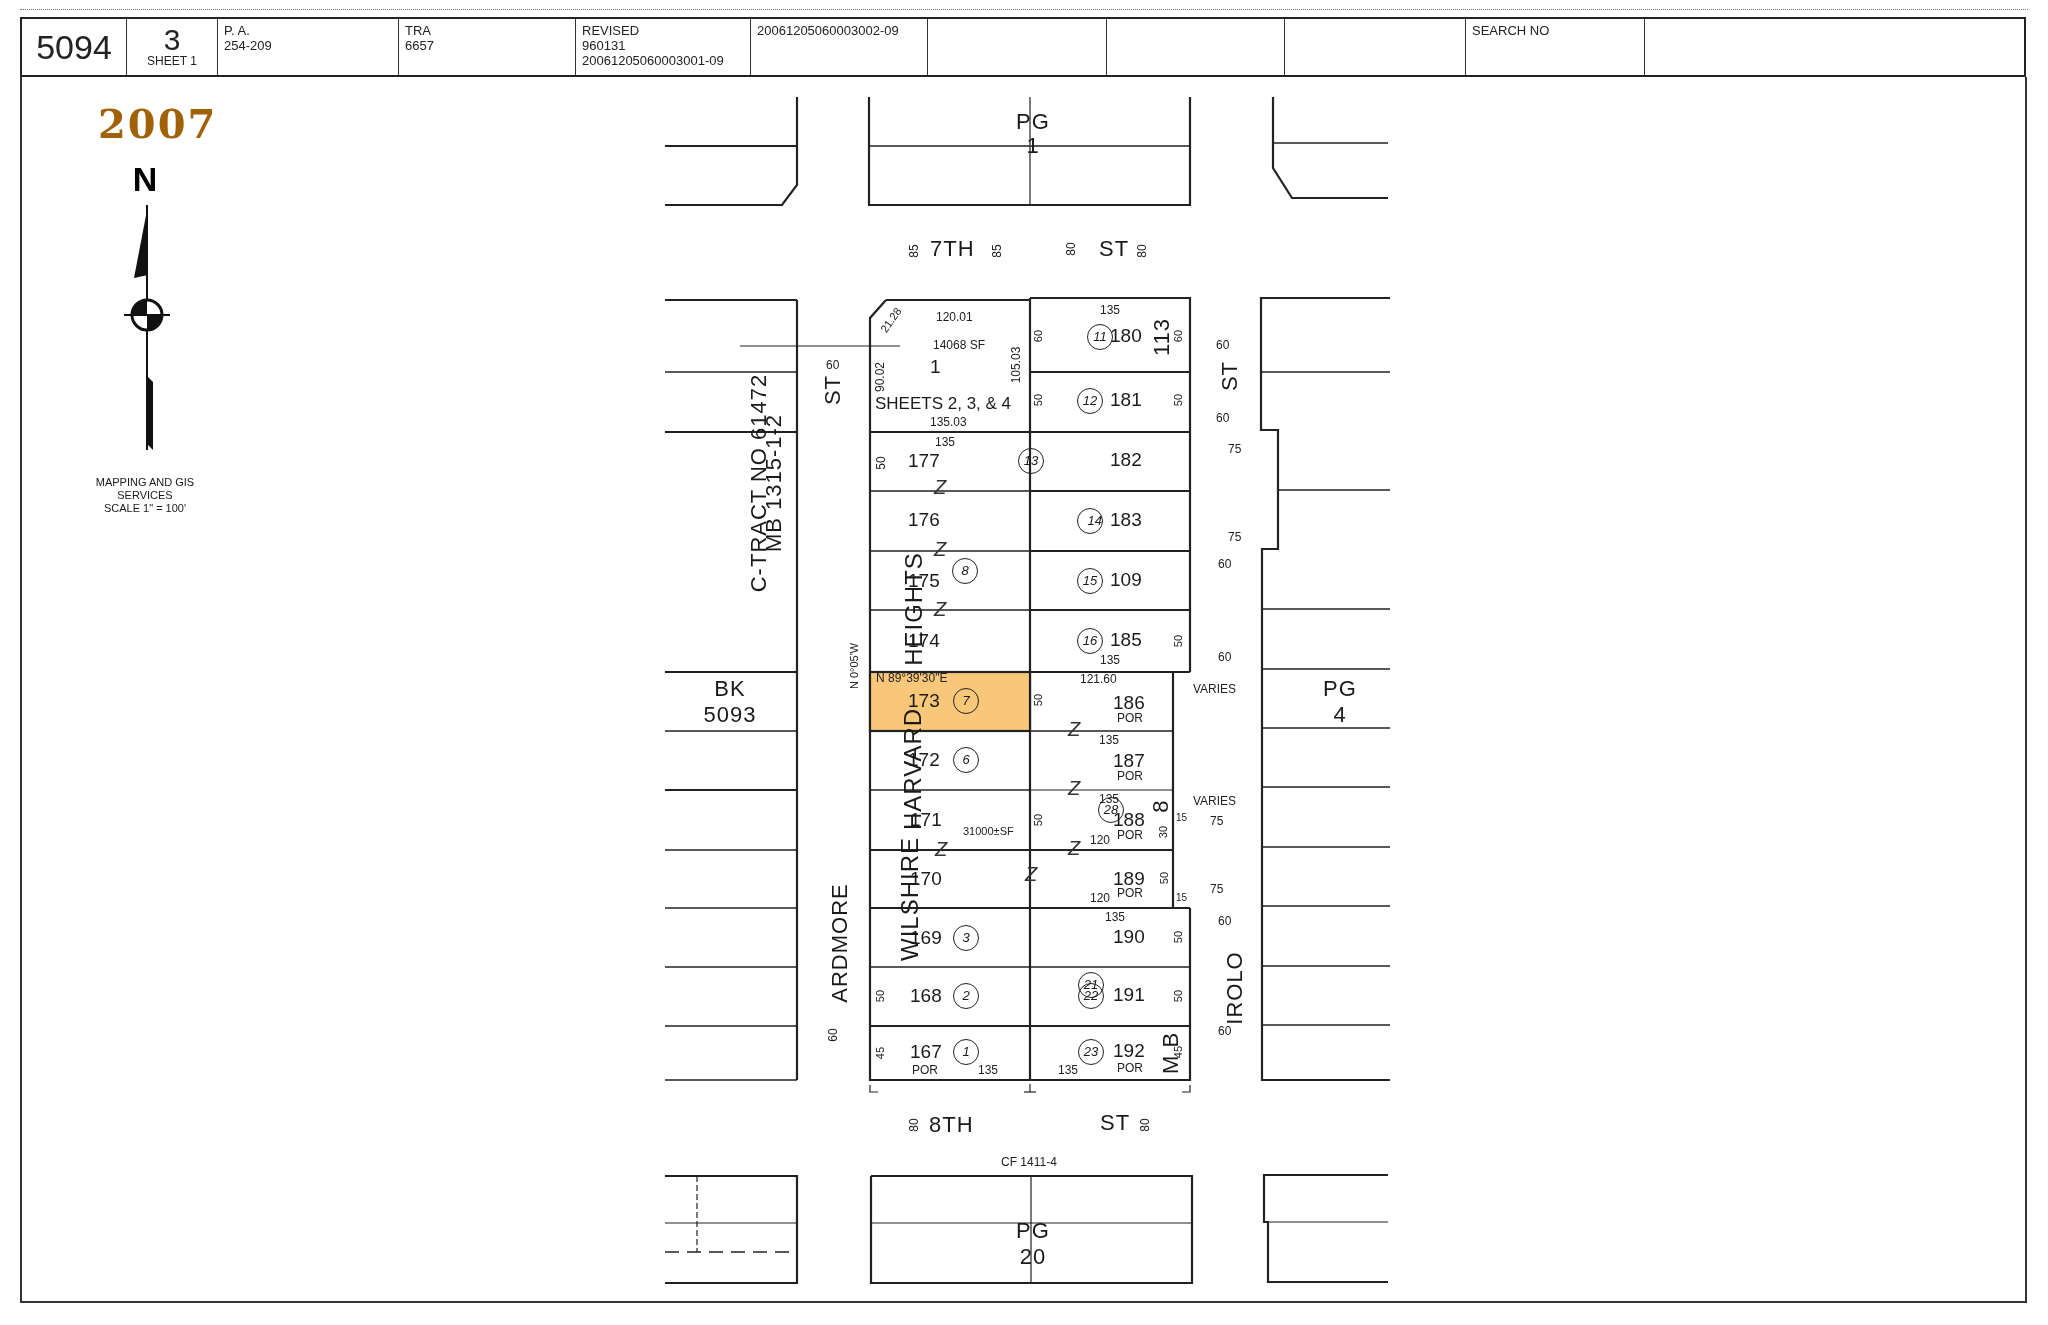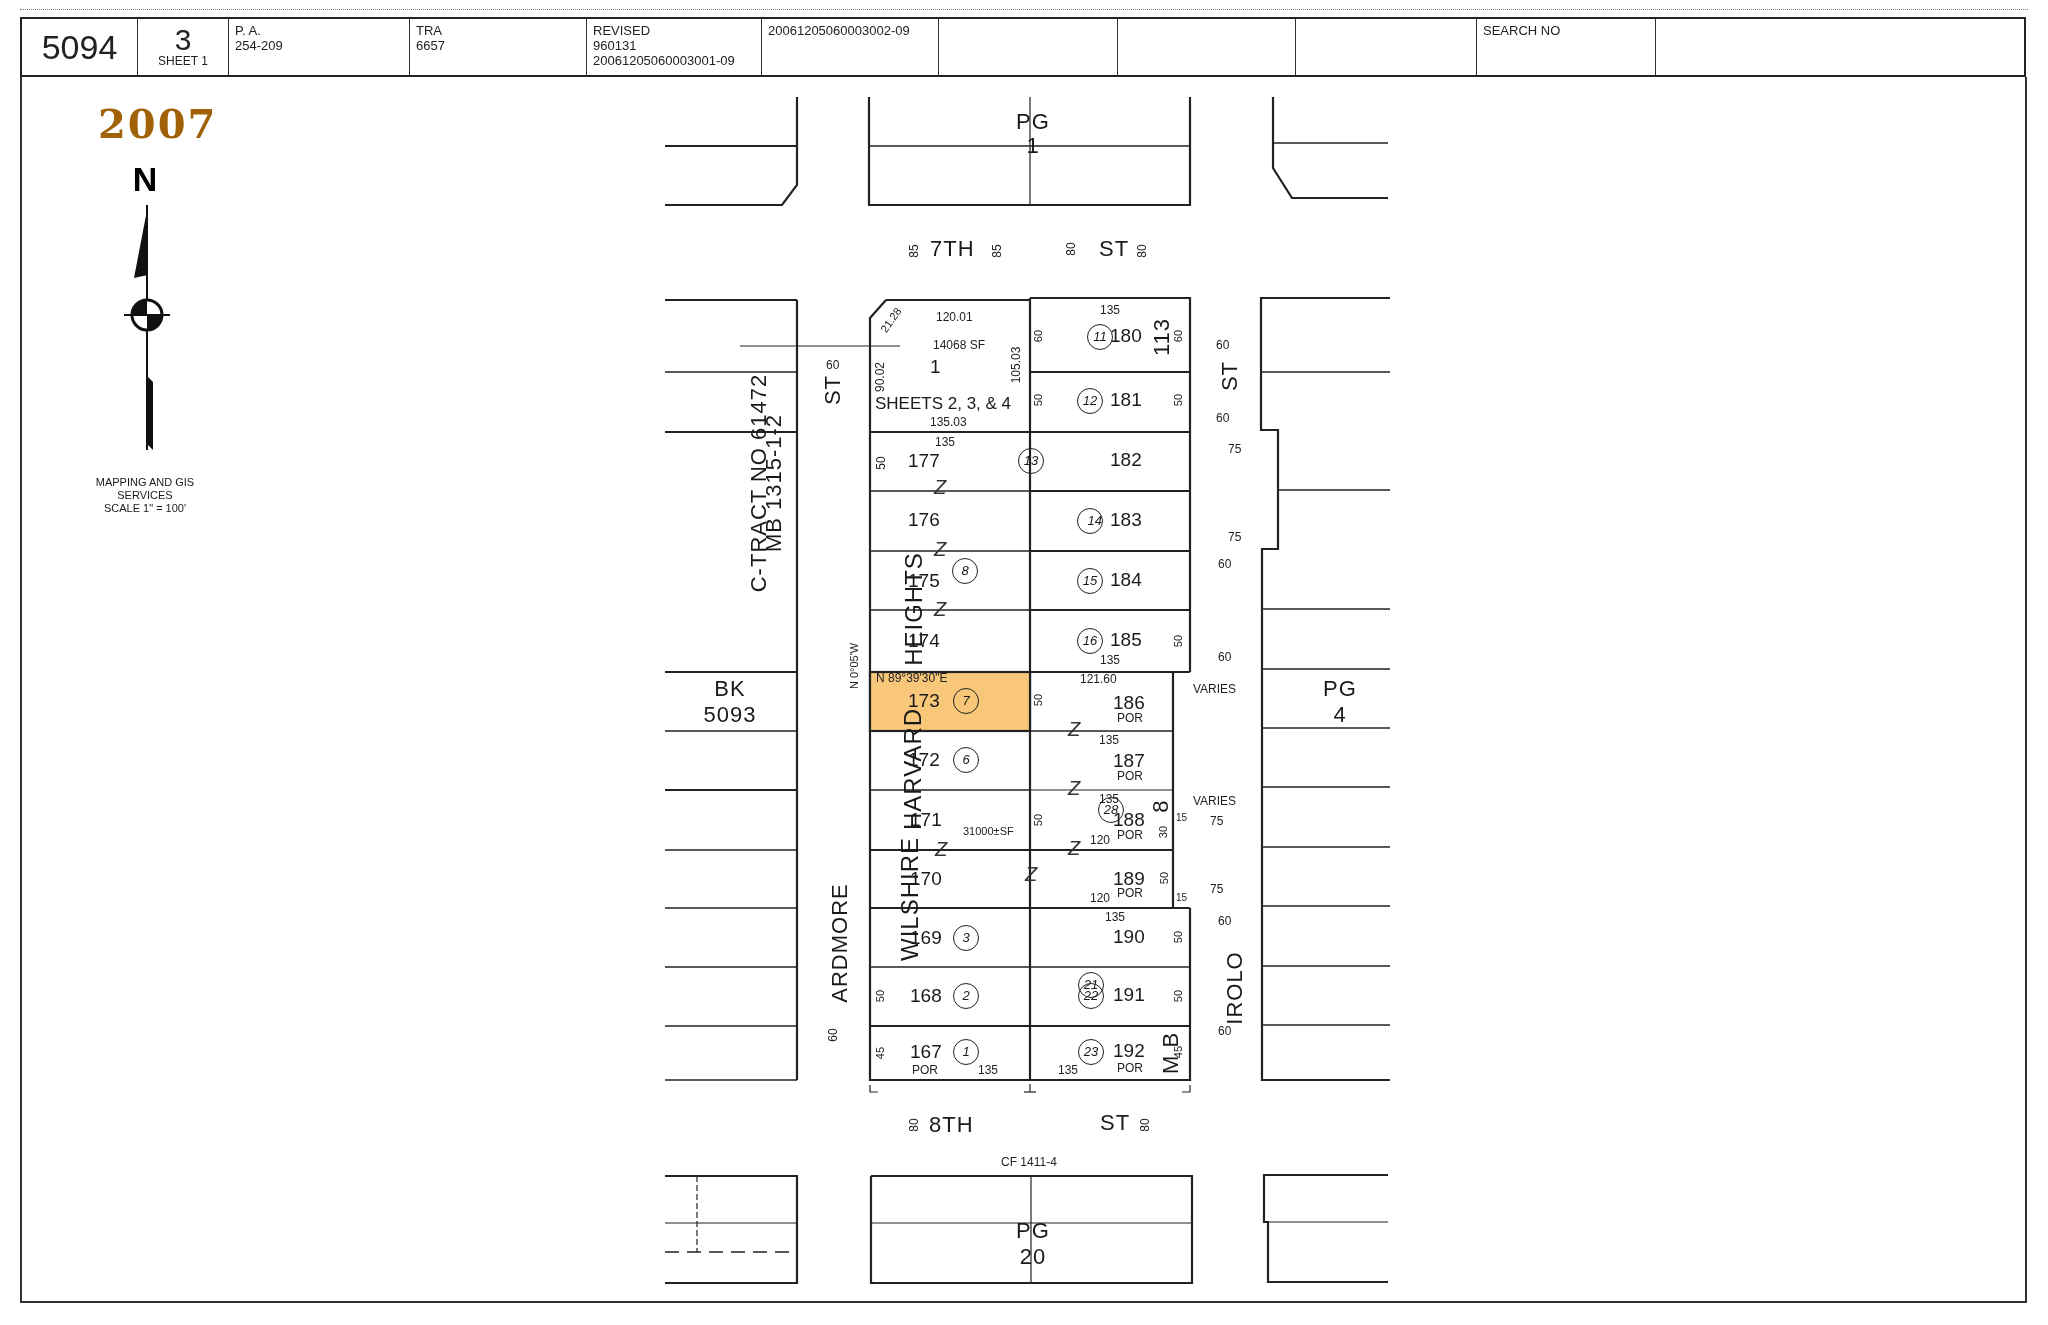--- a/index.html
+++ b/index.html
@@ -25,21 +25,21 @@
   .north-text { font-family:"DejaVu Serif", serif; font-size:40px; color:#a16207; font-weight:bold; letter-spacing:2px; }
   .mapping { font-size:11px; line-height:13px; text-align:center; }
   .squiggle { position:absolute; font-size:20px; font-style:italic; color:#333; }
 </style>
 </head>
 <body>
 
 <div class="dotline"></div>
 
 <div class="header">
-  <div class="hcell map-num" style="width:116px;">5094</div>
+  <div class="hcell map-num" style="width:105px;">5094</div>
   <div class="hcell" style="width:91px;padding:0;">
     <div class="sheet-big">3</div>
     <div class="sheet-small">SHEET 1</div>
   </div>
   <div class="hcell" style="width:181px;">
     <div>P. A.</div>
     <div>254-209</div>
   </div>
   <div class="hcell" style="width:177px;">
     <div>TRA</div>
@@ -296,21 +296,21 @@
 <div class="txt dim rot" style="left:1032px;top:394px;font-size:11px;">50</div>
 <div class="txt dim rot" style="left:1172px;top:394px;font-size:11px;">50</div>
 
 <div class="circ" style="left:1018px;top:448px;font-style:italic;">13</div>
 <div class="txt lot" style="left:1110px;top:449px;">182</div>
 
 <div class="circ" style="left:1077px;top:508px;text-align:right;">14</div>
 <div class="txt lot" style="left:1110px;top:509px;">183</div>
 
 <div class="circ" style="left:1077px;top:568px;">15</div>
-<div class="txt lot" style="left:1110px;top:569px;">184</div>
+<div class="txt lot" style="left:1110px;top:569px;">109</div>
 
 <div class="circ" style="left:1077px;top:628px;">16</div>
 <div class="txt lot" style="left:1110px;top:629px;">185</div>
 <div class="txt dim" style="left:1100px;top:653px;">135</div>
 <div class="txt dim rot" style="left:1172px;top:635px;font-size:11px;">50</div>
 
 <div class="txt dim" style="left:1080px;top:672px;">121.60</div>
 <div class="txt lot" style="left:1113px;top:692px;">186</div>
 <div class="txt dim" style="left:1117px;top:711px;">POR</div>
 <div class="txt dim rot" style="left:1032px;top:694px;font-size:11px;">50</div>

